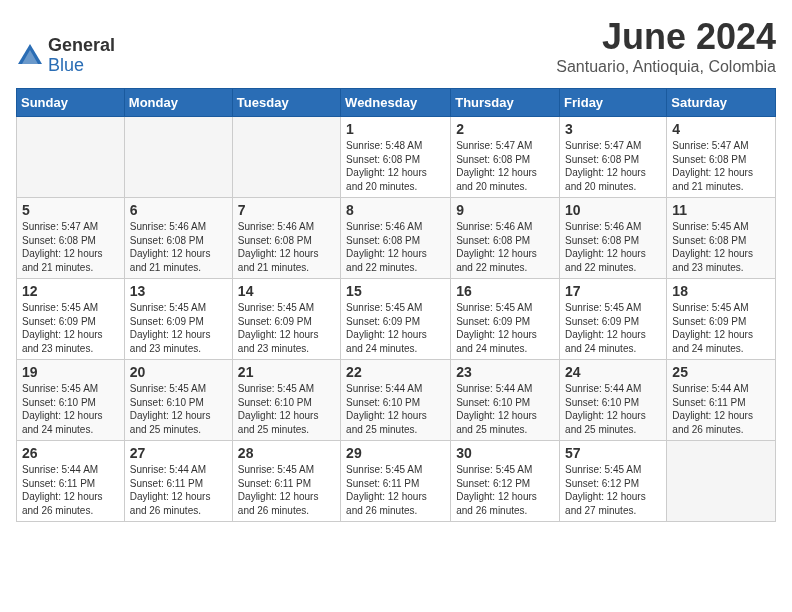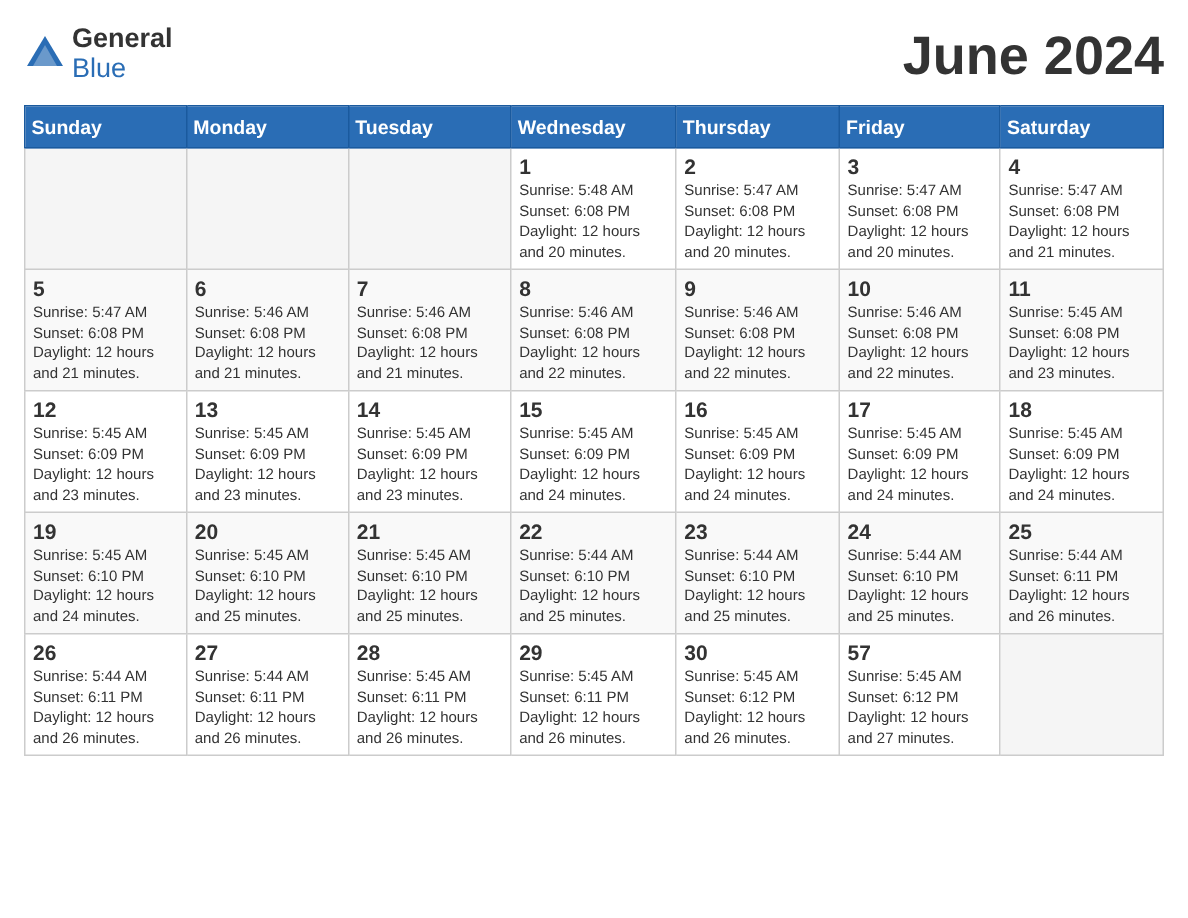--- a/index.html
+++ b/index.html
@@ -6,21 +6,21 @@
     body {
       font-family: Arial, sans-serif;
       background: #fff;
       width: 792px;
       min-height: 612px;
       padding: 16px;
     }
     .header-area {
       display: flex;
       justify-content: space-between;
-      align-items: flex-start;
+      align-items: flex-end;
       margin-bottom: 12px;
     }
     .logo-area {
       display: flex;
       align-items: center;
     }
     .logo-text {
       display: flex;
       flex-direction: column;
       line-height: 1.1;
@@ -102,20 +102,21 @@
       <polygon points="14,2 26,22 2,22" fill="#2a6db5"></polygon>
       <polygon points="14,8 22,22 6,22" fill="#fff" opacity="0.3"></polygon>
     </svg>
     <div class="logo-text">
       <span class="logo-general">General</span>
       <span class="logo-blue">Blue</span>
     </div>
   </div>
   <div class="title-area">
     <div class="month-title">June 2024</div>
+    <div class="location-title">Santuario, Antioquia, Colombia</div>
   </div>
 </div>
 
 <table>
   <thead>
     <tr>
     <th>Sunday</th>
         <th>Monday</th>
         <th>Tuesday</th>
         <th>Wednesday</th>

